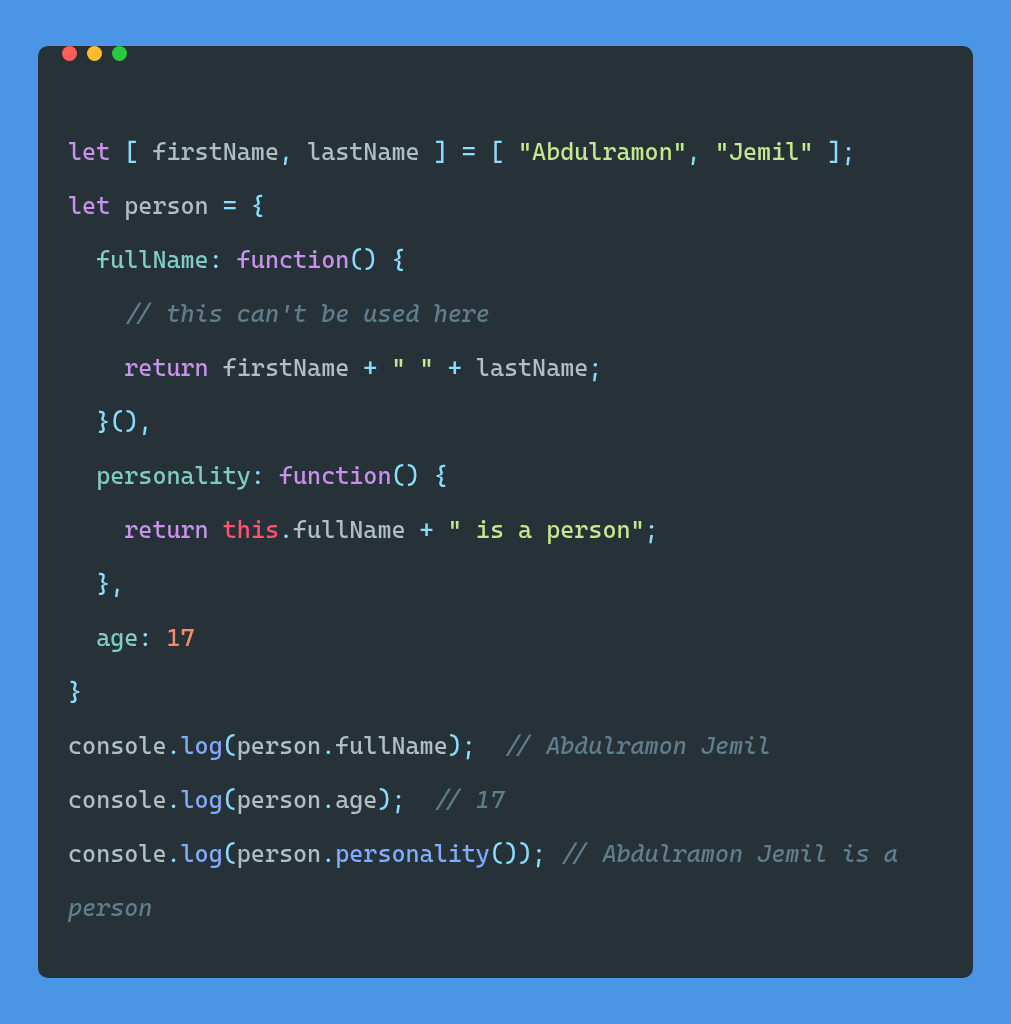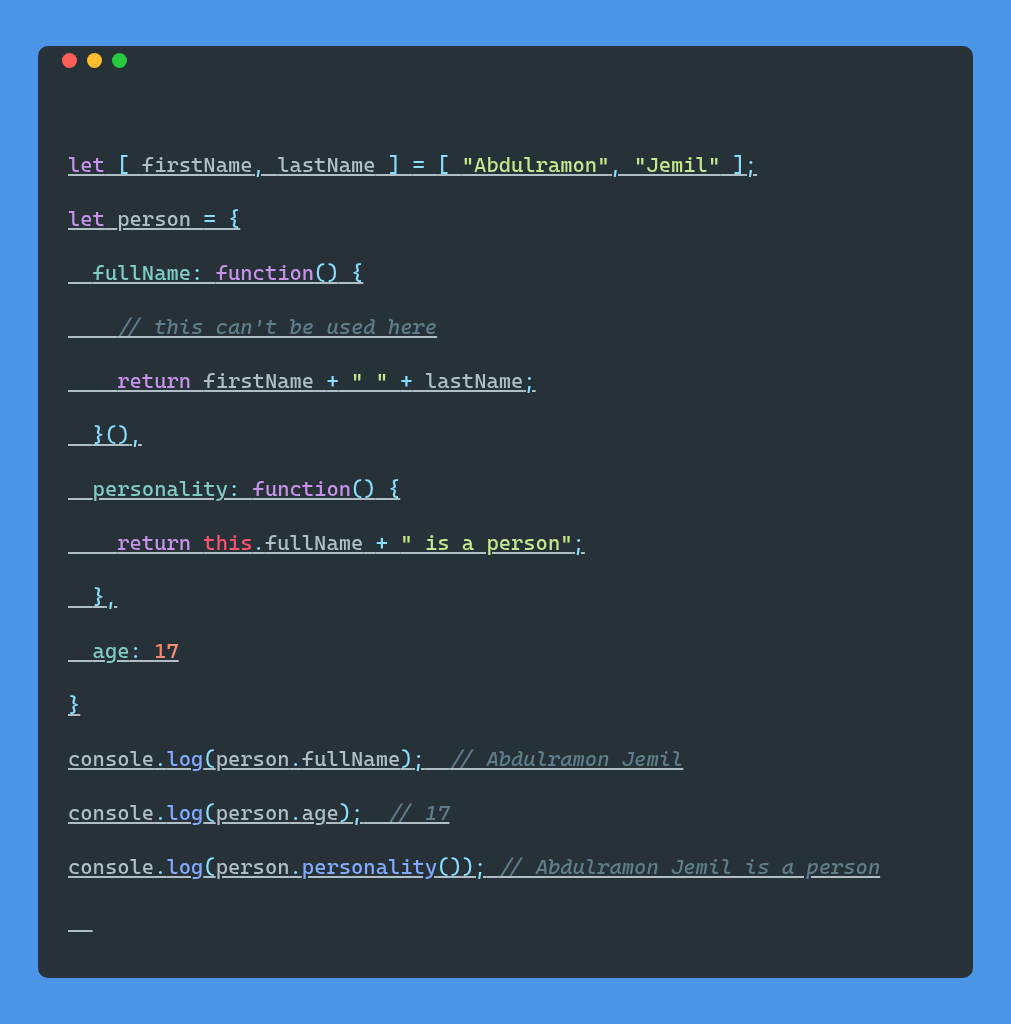--- a/index.html
+++ b/index.html
@@ -26,27 +26,26 @@
     padding-left: 24px;
     gap: 10px;
   }
   .dot {
     width: 15px;
     height: 15px;
     border-radius: 50%;
   }
   .code {
     padding: 10px 30px 30px 30px;
-    font-size: 21px;
+    font-size: 24px;
     line-height: 54px;
     color: #b0bec5;
     white-space: pre-wrap;
     word-wrap: break-word;
     flex: 1;
-    text-decoration: underline;
   }
   .kw   { color: #c792ea; }
   .fn   { color: #82aaff; }
   .prop { color: #80cbc4; }
   .str  { color: #c3e88d; }
   .num  { color: #f78c6c; }
   .punc { color: #89ddff; }
   .dot-op { color: #89ddff; }
   .self { color: #ff5370; }
   .cmt  { color: #607d8b; font-style: italic; }

